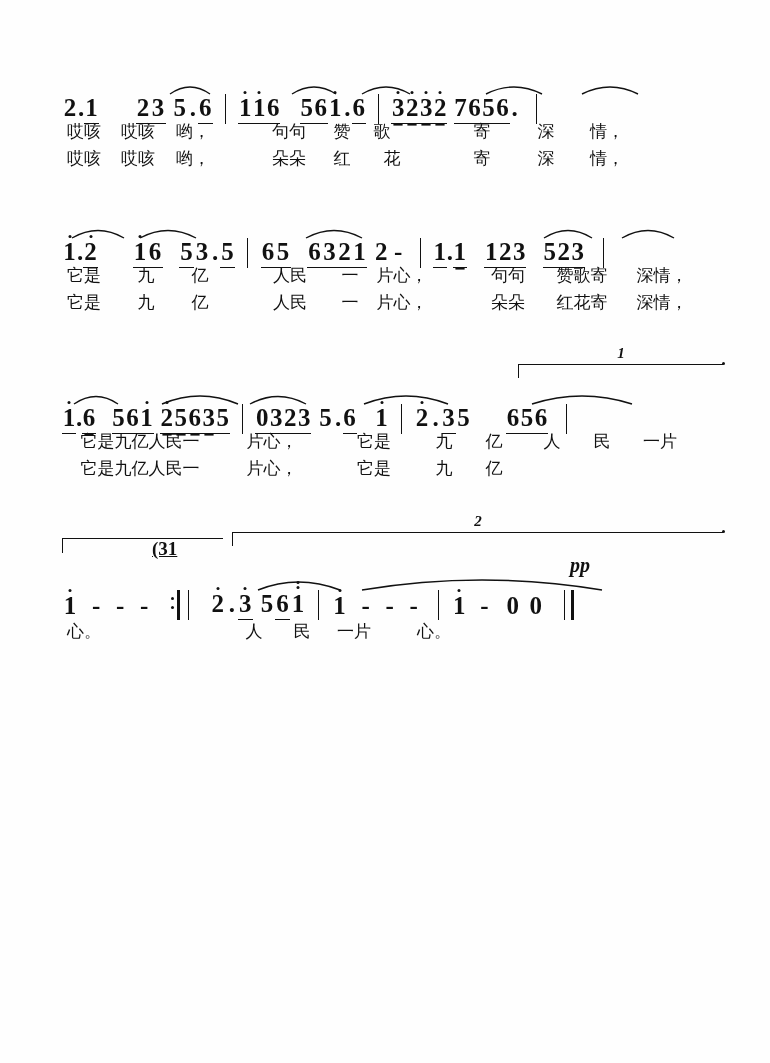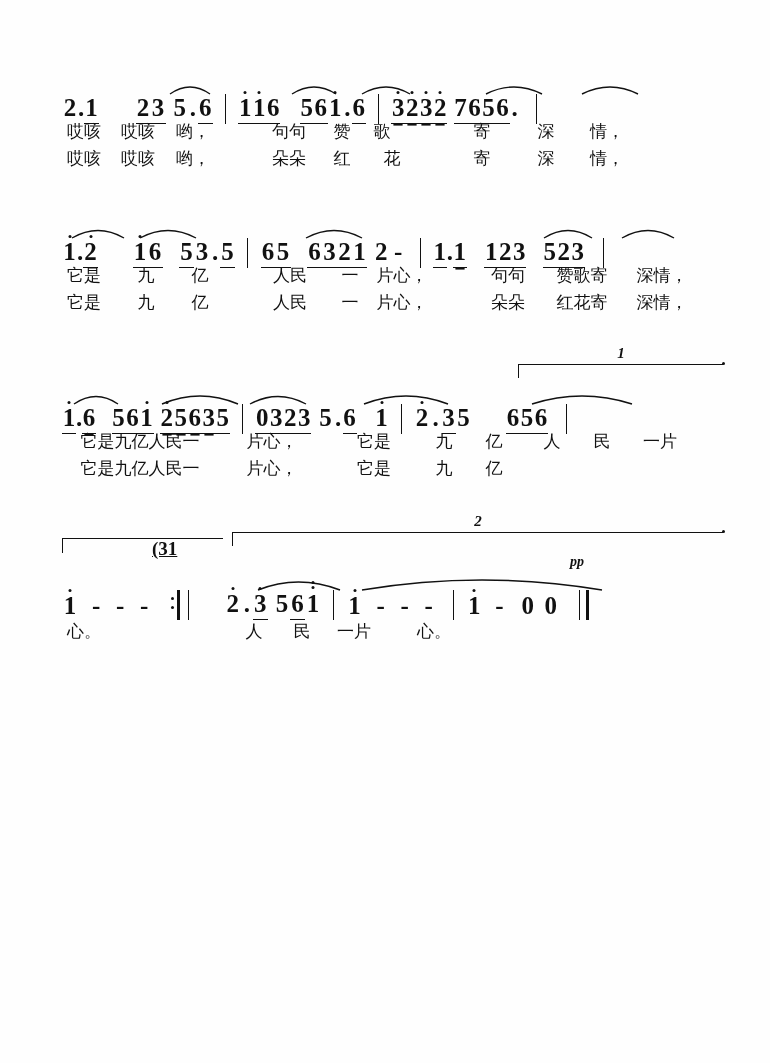--- a/index.html
+++ b/index.html
@@ -161,21 +161,21 @@
     right: -2px; top: -3px;
     width: 3px; height: 3px;
     border-radius: 50%;
     background: #111;
   }
 
   .dyn {
     position: absolute;
     font-family: "Liberation Serif", serif;
     font-style: italic;
-    font-size: 14px;
+    font-size: 20px;
     font-weight: 700;
   }
   .paren-note {
     position: absolute;
     font-family: "Liberation Serif", serif;
     font-size: 19px;
     font-weight: 700;
   }
 </style>
 </head>
@@ -370,21 +370,21 @@
       <svg class="slurs" viewBox="0 0 660 30">
         <path d="M196,16 Q236,0 278,16" fill="none" stroke="#111" stroke-width="1.4"></path>
         <path d="M300,16 Q420,-4 540,16" fill="none" stroke="#111" stroke-width="1.4"></path>
       </svg>
 
       <span class="grp" style="padding-top:16px;">
         <span class="n hi" style="width:16px;">1</span>
         <span class="n" style="width:24px;">-</span><span class="n" style="width:24px;">-</span><span class="n" style="width:24px;">-</span>
       </span>
       <span class="bar repeat-left" style="margin-left:14px;"></span>
-      <span class="grp" style="padding-top:16px; margin-left:24px;">
+      <span class="grp" style="padding-top:16px; margin-left:9px;">
         <span class="n hi" style="width:16px;">2</span><span class="n" style="width:12px;">.</span><span class="n hi u1" style="width:15px;">3</span>
         <span class="n" style="width:16px;">5</span><span class="n u1" style="width:15px;">6</span><span class="n hi2" style="width:16px;">1</span>
       </span>
       <span class="bar"></span>
       <span class="grp" style="padding-top:16px;">
         <span class="n hi" style="width:16px;">1</span>
         <span class="n" style="width:24px;">-</span><span class="n" style="width:24px;">-</span><span class="n" style="width:24px;">-</span>
       </span>
       <span class="bar"></span>
       <span class="grp" style="padding-top:16px;">

